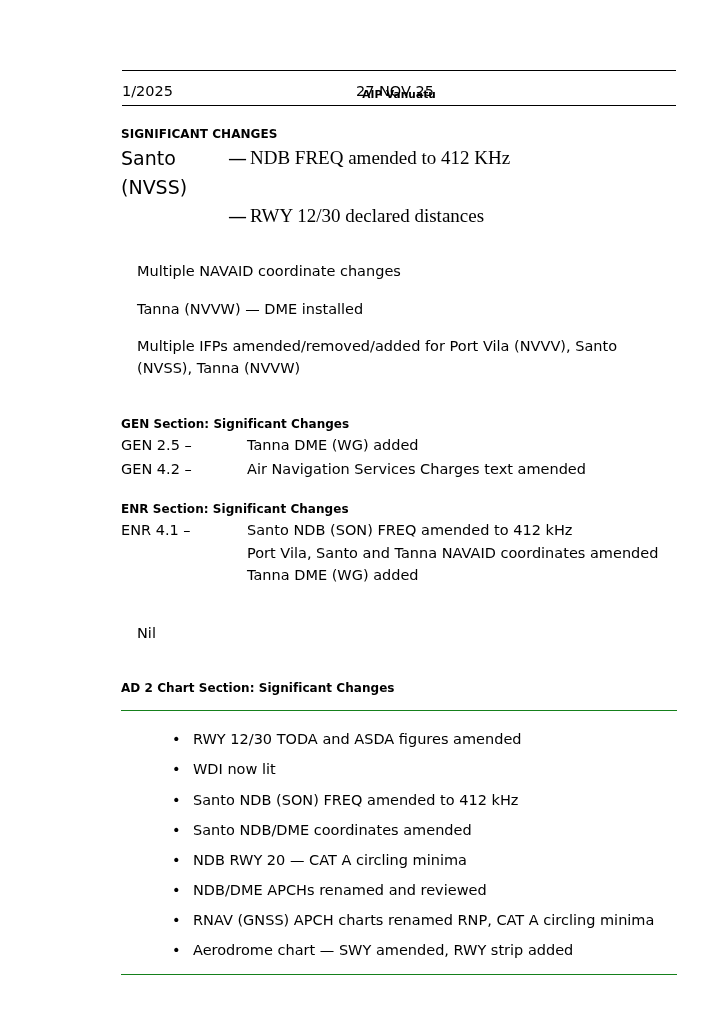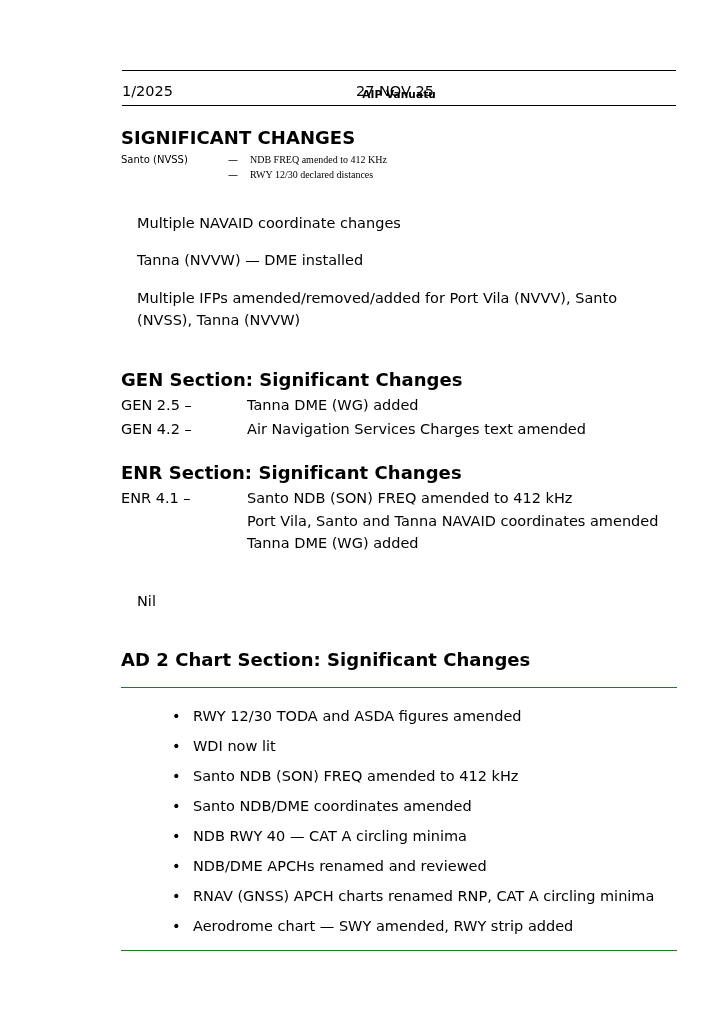--- a/index.html
+++ b/index.html
@@ -87,40 +87,40 @@
   
   .body-area {
     position: absolute;
     left: 121px;
     top: 126px;
     width: 556px;
   }
 
   h2.sec-head {
     margin: 0;
-    font-size: 18px;
+    font-size: 12px;
     font-weight: bold;
     letter-spacing: 0.05px;
     line-height: 1.35;
   }
   .gap-md { height: 14px; }
   .gap-lg { height: 20px; }
 
   p.para {
     margin: 16px;
     font-size: 14.5px;
     line-height: 1.5;
   }
   .para + .para { margin-top: 7px; }
 
   
   .dash-block { margin-top: 2px; }
   .dash-row {
     display: flex;
-    font-size: 10px;
+    font-size: 19px;
     line-height: 1.52;
     justify-content: center;
   }
   .dash-lead {
     flex: 0 0 107px;
   }
   .dash-mark {
     flex: 0 0 22px;
   }
   .dash-text {
@@ -273,21 +273,21 @@
           <li>
             <span class="bullet-dot">•</span>
             <span>Santo NDB (SON) FREQ amended to 412 kHz</span>
           </li>
           <li>
             <span class="bullet-dot">•</span>
             <span>Santo NDB/DME coordinates amended</span>
           </li>
           <li>
             <span class="bullet-dot">•</span>
-            <span>NDB RWY 40 — CAT A circling minima</span>
+            <span>NDB RWY 20 — CAT A circling minima</span>
           </li>
           <li>
             <span class="bullet-dot">•</span>
             <span>NDB/DME APCHs renamed and reviewed</span>
           </li>
           <li>
             <span class="bullet-dot">•</span>
             <span>RNAV (GNSS) APCH charts renamed RNP, CAT A circling minima</span>
           </li>
           <li>

